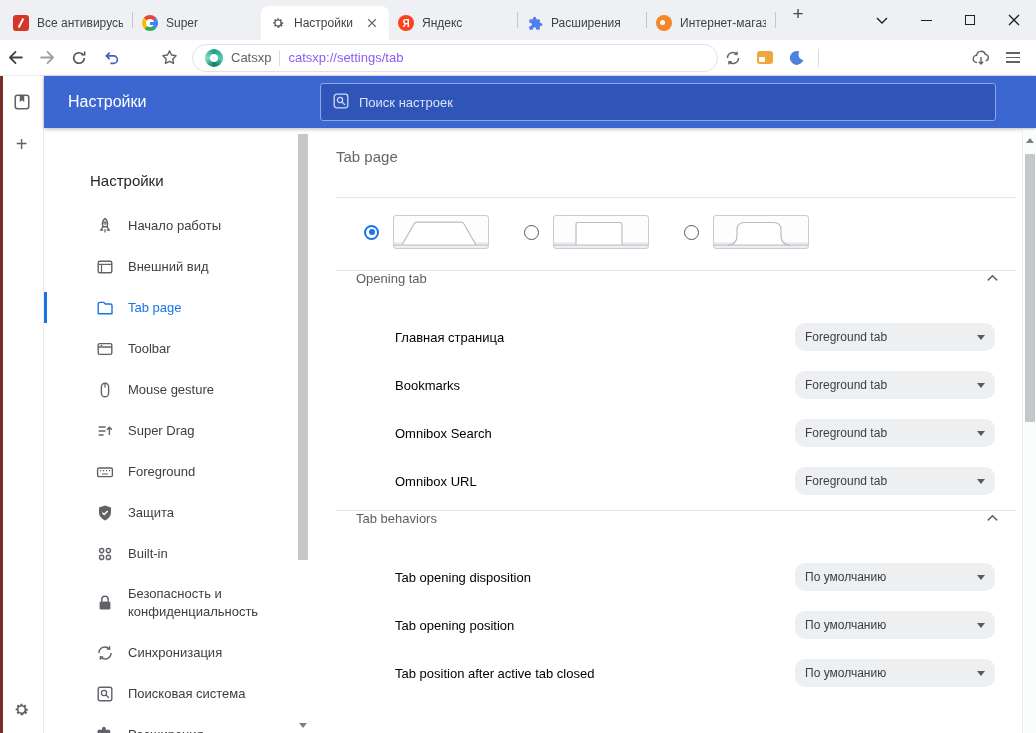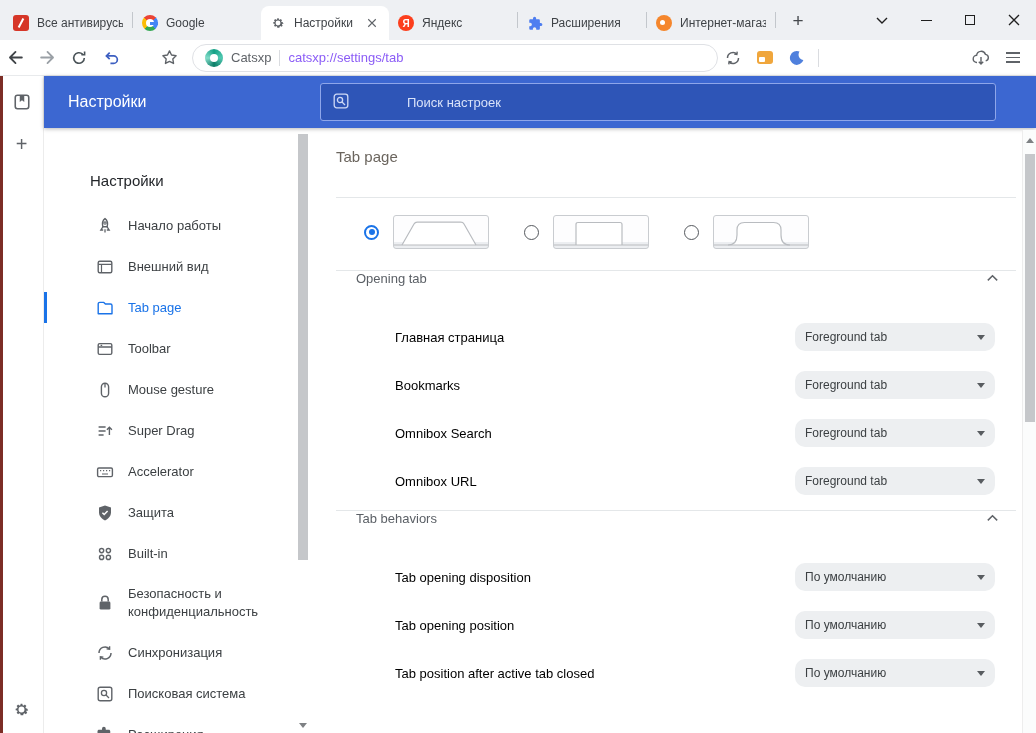--- a/index.html
+++ b/index.html
@@ -1,20 +1,20 @@
 <!DOCTYPE html>
 <html><head>
 <meta charset="utf-8">
 <style>
   *{margin:0;padding:0;box-sizing:border-box;}
   html,body{width:1036px;height:733px;}
   body{font-family:"Liberation Sans","DejaVu Sans",sans-serif;font-size:13px;color:#3c4043;background:#fff;position:relative;overflow:hidden;}
 
   
-  .tabstrip{position:absolute;top:0;left:0;right:0;height:40px;background:#eef0f3;display:flex;align-items:flex-end;}
+  .tabstrip{position:absolute;top:0;left:0;right:0;height:40px;background:#eef0f3;display:flex;align-items:flex-start;}
   .tabs{display:flex;align-items:flex-end;margin-left:4px;height:40px;}
   .tab{width:128px;height:34px;display:flex;align-items:center;gap:8px;padding:0 9px;font-size:12px;color:#3f4347;border-radius:8px 8px 0 0;position:relative;}
   .tab.active{background:#fff;}
   .tab-title{flex:1;white-space:nowrap;overflow:hidden;}
   .tabsep{width:1px;height:16px;background:#c3c7cc;align-self:center;}
   .fav{width:16px;height:16px;flex:none;display:flex;align-items:center;justify-content:center;}
   .tab-close{width:16px;height:16px;flex:none;display:flex;align-items:center;justify-content:center;}
   .newtab{width:28px;height:28px;margin:0 0 5px 8px;display:flex;align-items:center;justify-content:center;font-size:19px;color:#45494d;border-radius:50%;}
   .wincontrols{position:absolute;right:0;top:0;height:40px;display:flex;}
   .wc{width:44px;height:40px;display:flex;align-items:center;justify-content:center;}
@@ -53,21 +53,21 @@
   .edge{position:absolute;left:0;top:76px;bottom:0;width:3px;background:#7c2d26;z-index:6;}
   .leftrail{position:absolute;left:0;top:76px;bottom:0;width:44px;background:#fff;border-right:1px solid #ececec;display:flex;flex-direction:column;align-items:center;padding:12px 0 10px 0;}
   .rail-btn{width:28px;height:28px;display:flex;align-items:center;justify-content:center;flex:none;}
   .rail-plus{margin-top:14px;font-size:20px;color:#5f6368;}
   .rail-gear{margin-top:auto;}
 
   
   .bluehdr{position:absolute;left:44px;top:76px;width:992px;height:52px;background:#3c67d1;z-index:4;box-shadow:0 1px 4px rgba(0,0,0,.28);display:flex;align-items:center;}
   .bluehdr .htitle{color:#fff;font-size:16px;margin-left:24px;font-weight:400;}
   .searchbox{position:absolute;left:276px;top:7px;width:676px;height:38px;background:#2e55b7;border:1px solid #8ea6ea;border-radius:3px;display:flex;align-items:center;gap:10px;padding:0 12px;}
-  .searchbox input{background:transparent;border:none;outline:none;color:#e5e5e5;font-size:13px;font-family:inherit;flex:1;margin-left:48px;}
+  .searchbox input{background:transparent;border:none;outline:none;color:#e5e5e5;font-size:13px;font-family:inherit;flex:1;}
   .searchbox input::placeholder{color:#d9e2f9;opacity:1;}
 
   
   .nav{position:absolute;left:44px;top:128px;width:266px;bottom:0;background:#fff;padding-top:44px;overflow:hidden;}
   .nav-heading{margin-left:46px;font-size:15px;color:#23262a;}
   .nav-items{margin-top:16px;}
   .nav-item{position:relative;display:flex;align-items:center;gap:14px;min-height:41px;padding:0 8px 0 52px;font-size:13px;color:#3c4043;}
   .nav-item .txt{line-height:1.35;max-width:150px;}
   .nav-item.two-line{min-height:58px;}
   .nav-item.selected{color:#1a73e8;}
@@ -110,21 +110,21 @@
   <div class="tabs">
 
     <div class="tab">
       <span class="fav redicon"></span>
       <span class="tab-title">Все антивирусы</span>
     </div>
     <div class="tabsep"></div>
 
     <div class="tab">
       <span class="fav gicon"></span>
-      <span class="tab-title">Google</span>
+      <span class="tab-title">Super</span>
     </div>
 
     <div class="tab active">
       <span class="fav">
         <svg width="14" height="14" viewBox="0 0 16 16">
             <path d="M8 5.2A2.8 2.8 0 1 0 8 10.8 2.8 2.8 0 0 0 8 5.2zm6.3 4l-1.4-.3a5 5 0 0 1-.4 1l.9 1.1-1.4 1.4-1.1-.9a5 5 0 0 1-1 .4l-.3 1.4H7.2l-.3-1.4a5 5 0 0 1-1-.4l-1.1.9-1.4-1.4.9-1.1a5 5 0 0 1-.4-1l-1.4-.3V7.2l1.4-.3a5 5 0 0 1 .4-1l-.9-1.1 1.4-1.4 1.1.9a5 5 0 0 1 1-.4l.3-1.4h1.6l.3 1.4a5 5 0 0 1 1 .4l1.1-.9 1.4 1.4-.9 1.1a5 5 0 0 1 .4 1l1.4.3z" fill="#5f6368" fill-rule="evenodd"></path>
           </svg>
       </span>
       <span class="tab-title">Настройки</span>
       <span class="tab-close">
@@ -341,21 +341,21 @@
       <span class="txt">Super Drag</span>
     </div>
 
     <div class="nav-item">
       <span class="nicon">
         <svg width="18" height="18" viewBox="0 0 18 18">
             <rect x="1.6" y="5" width="14.8" height="8.6" rx="1.3" fill="none" stroke="currentColor" stroke-width="1.4"></rect>
             <path d="M4 7.6h1.2M7 7.6h1.2M10 7.6h1.2M13 7.6h1.2M6 11h6" stroke="currentColor" stroke-width="1.2" fill="none"></path>
           </svg>
       </span>
-      <span class="txt">Accelerator</span>
+      <span class="txt">Foreground</span>
     </div>
 
     <div class="nav-item">
       <span class="nicon">
         <svg width="18" height="18" viewBox="0 0 18 18">
             <path d="M9 1.6l6 2v4.6c0 3.8-2.4 6.4-6 8.2-3.6-1.8-6-4.4-6-8.2V3.6z" fill="currentColor"></path>
             <path d="M6.4 8.7l1.8 1.8 3.4-3.6" fill="none" stroke="#fff" stroke-width="1.5"></path>
           </svg>
       </span>
       <span class="txt">Защита</span>

